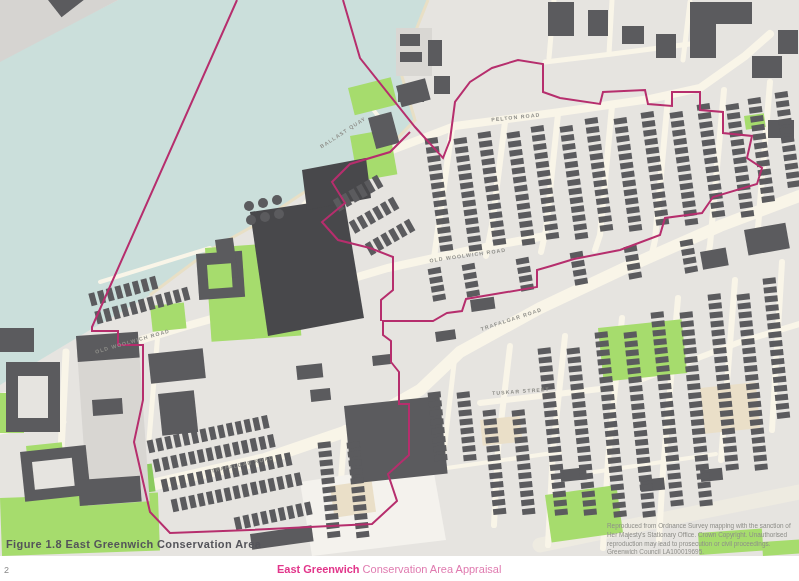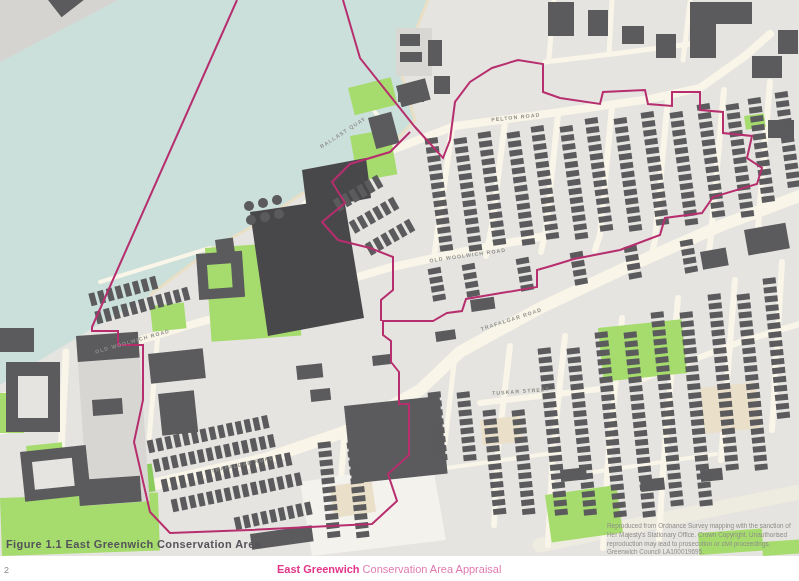--- a/index.html
+++ b/index.html
@@ -792,21 +792,21 @@
         <g>
           <text x="344" y="134" text-anchor="middle" class="street" transform="rotate(-33,344,134)">BALLAST QUAY</text>
           <text x="516" y="119" text-anchor="middle" class="street" transform="rotate(-6,516,119)">PELTON ROAD</text>
           <text x="133" y="343" text-anchor="middle" class="street" transform="rotate(-16,133,343)">OLD WOOLWICH ROAD</text>
           <text x="468" y="257" text-anchor="middle" class="street" transform="rotate(-8,468,257)">OLD WOOLWICH ROAD</text>
           <text x="243" y="466" text-anchor="middle" class="street" transform="rotate(-12,243,466)">TRAFALGAR ROAD</text>
           <text x="512" y="321" text-anchor="middle" class="street" transform="rotate(-18,512,321)">TRAFALGAR ROAD</text>
           <text x="521" y="393" text-anchor="middle" class="street" transform="rotate(-4,521,393)">TUSKAR STREET</text>
         </g>
       </svg>
-    <div class="figure-caption">Figure 1.1 East Greenwich Conservation Area</div>
+    <div class="figure-caption">Figure 1.8 East Greenwich Conservation Area</div>
     <div class="copyright">
       <span>Reproduced from Ordnance Survey mapping with the sanction of</span>
       <span>Her Majesty's Stationary Office. Crown Copyright. Unauthorised</span>
       <span>reproduction may lead to prosecution or civil proceedings.</span>
       <span>Greenwich Council LA100019695.</span>
     </div>
   </div>
 
   <div class="footer">
     <span class="page-number">2</span>

